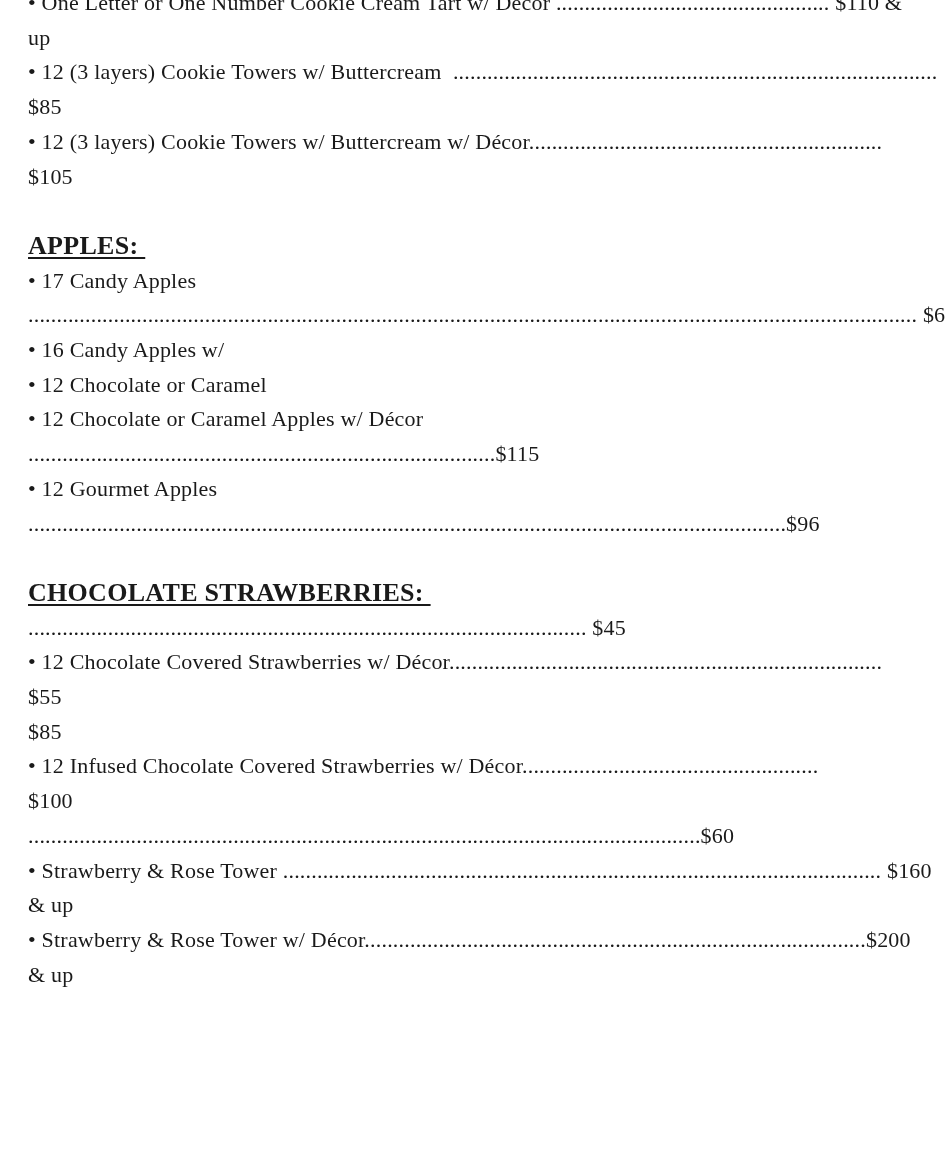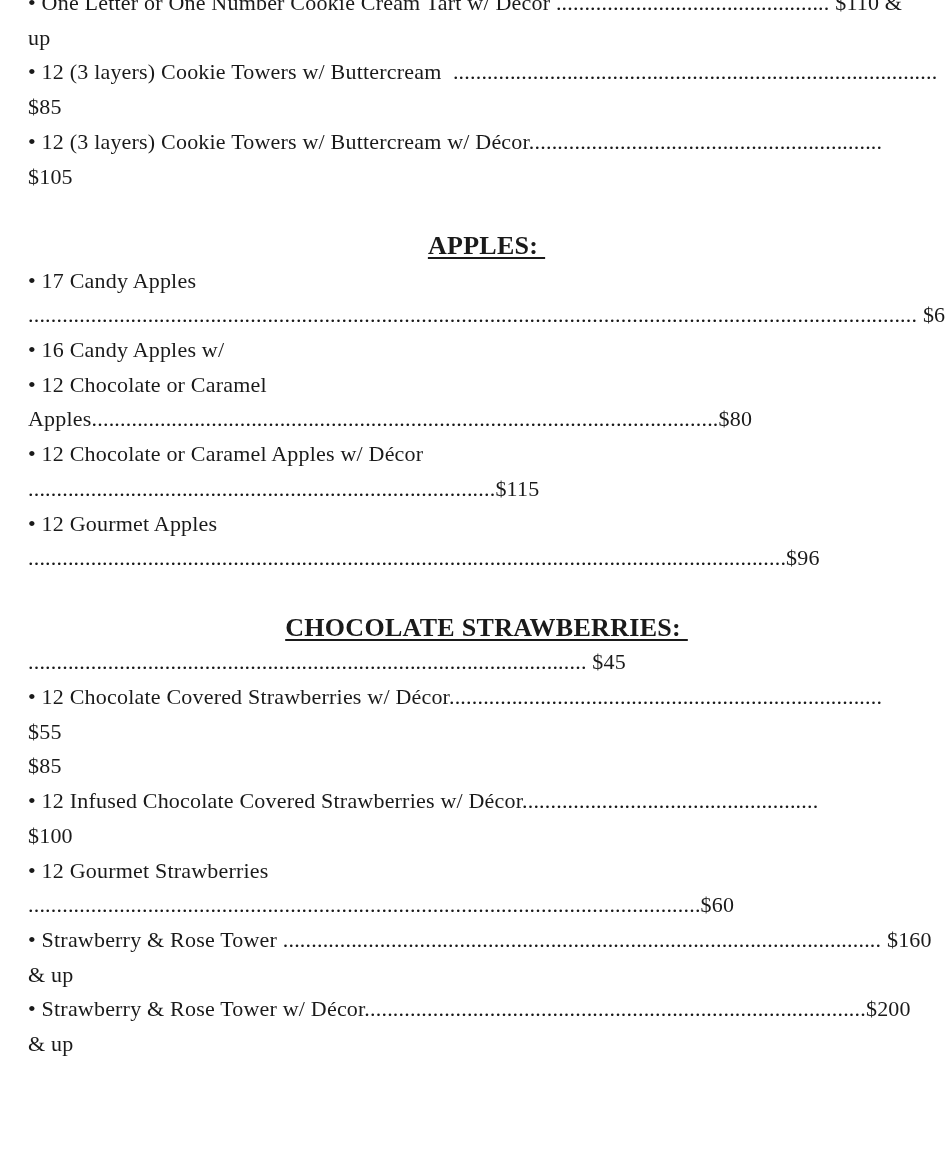--- a/index.html
+++ b/index.html
@@ -29,21 +29,20 @@
   }
   .heading {
     font-size: 26px;
     font-weight: bold;
     text-decoration: underline;
     text-decoration-thickness: 2px;
     text-underline-offset: 3px;
     line-height: 34.7px;
     white-space: pre;
     letter-spacing: 0.3px;
-    text-align: center;
   }
   .section .heading {
     margin-top: 34.7px; 
   }
 </style>
 </head>
 <body>
 
 <div class="doc-content">
     <section class="section">
@@ -53,34 +52,32 @@
       <div class="line">$85</div>
       <div class="line">• 12 (3 layers) Cookie Towers w/ Buttercream w/ Décor..............................................................</div>
       <div class="line">$105</div>
     </section>
     <section class="section">
       <div class="heading">APPLES: </div>
       <div class="line">• 17 Candy Apples</div>
       <div class="line">............................................................................................................................................................ $65</div>
       <div class="line">• 16 Candy Apples w/</div>
       <div class="line">• 12 Chocolate or Caramel</div>
-      <div class="line">Apples..............................................................................................................$80</div>
       <div class="line">• 12 Chocolate or Caramel Apples w/ Décor</div>
       <div class="line">..................................................................................$115</div>
       <div class="line">• 12 Gourmet Apples</div>
       <div class="line">.....................................................................................................................................$96</div>
     </section>
     <section class="section">
       <div class="heading">CHOCOLATE STRAWBERRIES: </div>
       <div class="line">.................................................................................................. $45</div>
       <div class="line">• 12 Chocolate Covered Strawberries w/ Décor............................................................................</div>
       <div class="line">$55</div>
       <div class="line">$85</div>
       <div class="line">• 12 Infused Chocolate Covered Strawberries w/ Décor....................................................</div>
       <div class="line">$100</div>
-      <div class="line">• 12 Gourmet Strawberries</div>
       <div class="line">......................................................................................................................$60</div>
       <div class="line">• Strawberry &amp; Rose Tower ......................................................................................................... $160</div>
       <div class="line">&amp; up</div>
       <div class="line">• Strawberry &amp; Rose Tower w/ Décor........................................................................................$200</div>
       <div class="line">&amp; up</div>
     </section>
   </div>
 
 </body></html>

